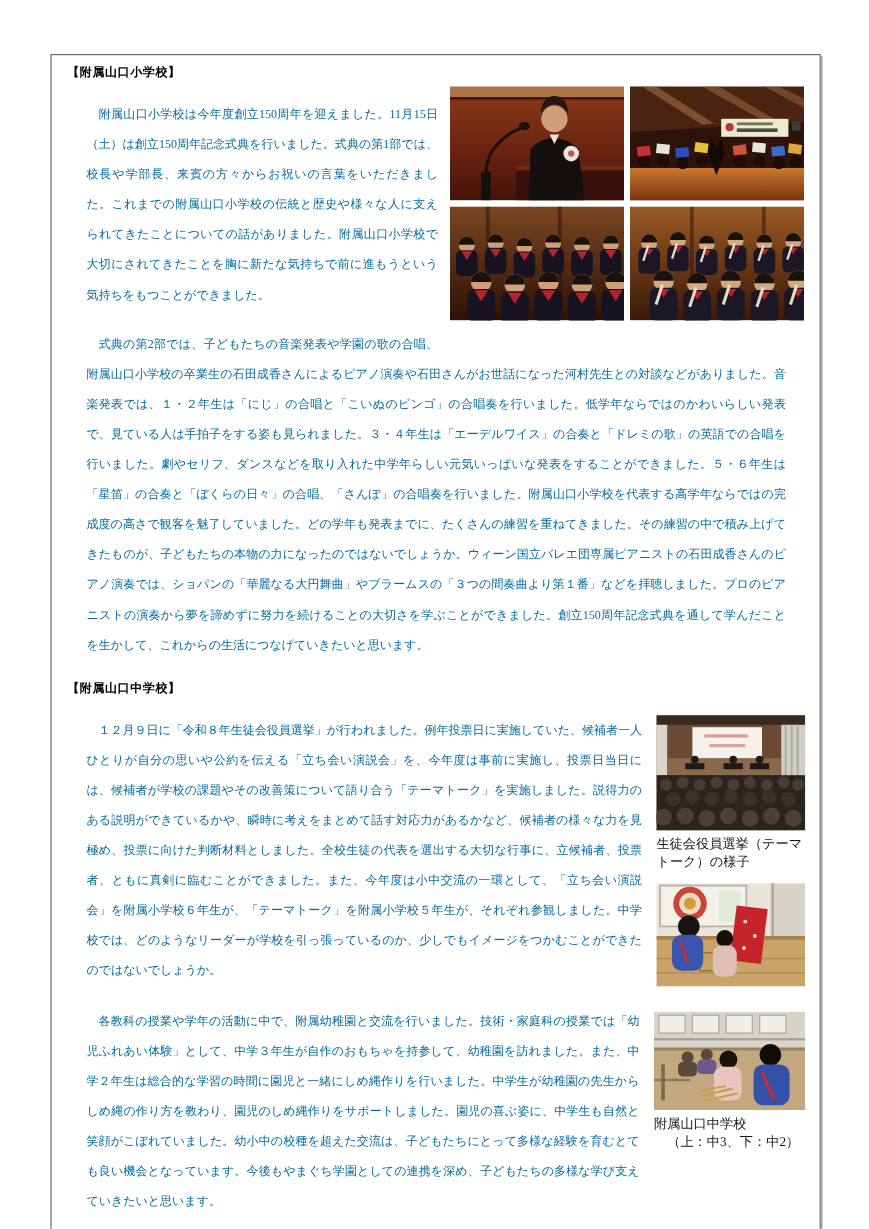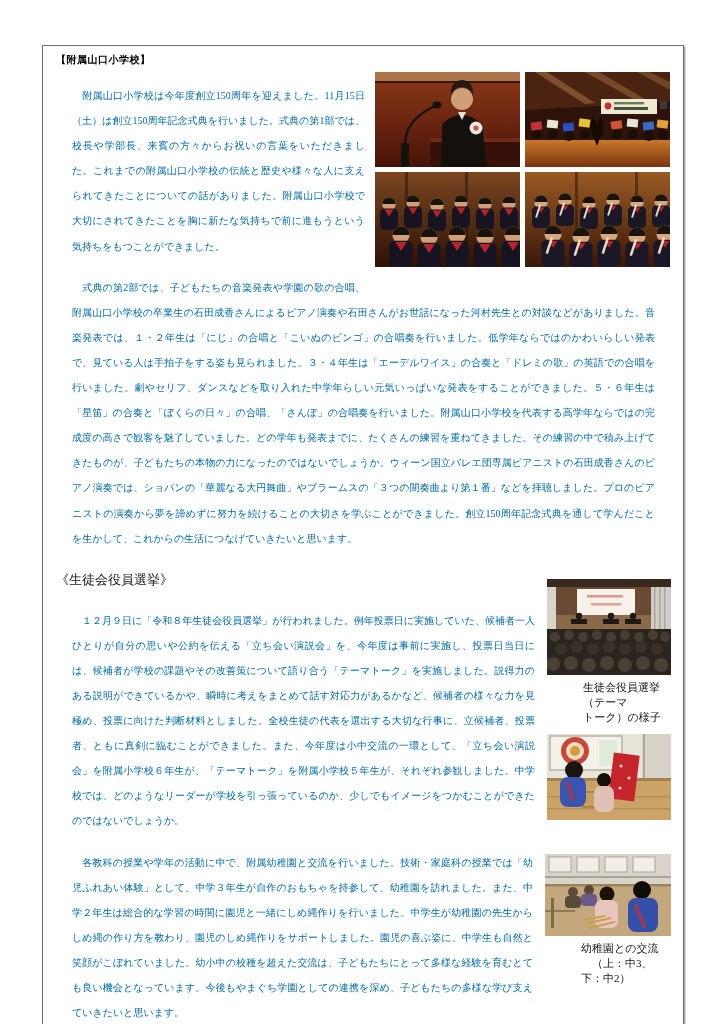--- a/index.html
+++ b/index.html
@@ -34,21 +34,21 @@
   .photo-grid .ph, .float-col .ph{display:block;line-height:0;}
   .photo-grid svg{width:100%;height:100%;display:block;}
   
   .float-col{float:right;margin:0 0 14px 12px;}
   .float-col.a{width:124px;margin-top:12px;}
   .float-col.b{width:126px;margin-top:4px;}
   .float-col svg{width:100%;display:block;}
   .cap{
     font-size:11px;line-height:15px;color:#141414;margin:5px 0 9px 0;
   }
-  .cap span{display:block;margin-left:36px;}
+  .cap span{display:block;}
   .clear{clear:both;}
 </style>
 </head>
 <body>
 
 <div class="doc">
 
   <section>
     <h2 class="sec">【附属山口小学校】</h2>
 
@@ -185,20 +185,21 @@
           <use href="#p4kid" transform="translate(140,62) scale(1.15)"></use>
         </svg>
       </span>
     </div>
 
     <p class="body">　附属山口小学校は今年度創立150周年を迎えました。11月15日（土）は創立150周年記念式典を行いました。式典の第1部では、校長や学部長、来賓の方々からお祝いの言葉をいただきました。これまでの附属山口小学校の伝統と歴史や様々な人に支えられてきたことについての話がありました。附属山口小学校で大切にされてきたことを胸に新たな気持ちで前に進もうという気持ちをもつことができました。</p>
     <p class="body">　式典の第2部では、子どもたちの音楽発表や学園の歌の合唱、附属山口小学校の卒業生の石田成香さんによるピアノ演奏や石田さんがお世話になった河村先生との対談などがありました。音楽発表では、１・２年生は「にじ」の合唱と「こいぬのビンゴ」の合唱奏を行いました。低学年ならではのかわいらしい発表で、見ている人は手拍子をする姿も見られました。３・４年生は「エーデルワイス」の合奏と「ドレミの歌」の英語での合唱を行いました。劇やセリフ、ダンスなどを取り入れた中学年らしい元気いっぱいな発表をすることができました。５・６年生は「星笛」の合奏と「ぼくらの日々」の合唱、「さんぽ」の合唱奏を行いました。附属山口小学校を代表する高学年ならではの完成度の高さで観客を魅了していました。どの学年も発表までに、たくさんの練習を重ねてきました。その練習の中で積み上げてきたものが、子どもたちの本物の力になったのではないでしょうか。ウィーン国立バレエ団専属ピアニストの石田成香さんのピアノ演奏では、ショパンの「華麗なる大円舞曲」やブラームスの「３つの間奏曲より第１番」などを拝聴しました。プロのピアニストの演奏から夢を諦めずに努力を続けることの大切さを学ぶことができました。創立150周年記念式典を通して学んだことを生かして、これからの生活につなげていきたいと思います。</p>
   </section>
 
   <section>
+    <h2 class="sec">【附属山口中学校】</h2>
 
     <div class="float-col a">
 
       <span class="ph">
         <svg viewBox="0 0 124 96" preserveAspectRatio="none">
           <rect width="124" height="96" fill="#6b4a33"></rect>
           <rect width="124" height="8" fill="#3a2a1e"></rect>
           <rect x="0" y="8" width="9" height="42" fill="#d8d4ca"></rect>
           <rect x="104" y="8" width="20" height="44" fill="#cfcdc6"></rect>
           <rect x="107" y="8" width="1.5" height="44" fill="#aba89f"></rect>
@@ -274,21 +275,20 @@
           <rect x="36" y="58" width="20" height="15" fill="#c8a060" stroke="#8a6a3a" stroke-width="1"></rect>
           <circle cx="27" cy="36" r="9" fill="#1a1410"></circle>
           <rect x="13" y="43" width="26" height="30" rx="8" fill="#3a55b0"></rect>
           <path d="M20,48 L26,66" stroke="#c03038" stroke-width="2.4"></path>
           <circle cx="57" cy="46" r="7" fill="#171008"></circle>
           <rect x="47" y="52" width="20" height="26" rx="7" fill="#e0c0b4"></rect>
         </svg>
       </span>
     </div>
 
-    <p class="sub">《生徒会役員選挙》</p>
     <p class="body">　１２月９日に「令和８年生徒会役員選挙」が行われました。例年投票日に実施していた、候補者一人ひとりが自分の思いや公約を伝える「立ち会い演説会」を、今年度は事前に実施し、投票日当日には、候補者が学校の課題やその改善策について語り合う「テーマトーク」を実施しました。説得力のある説明ができているかや、瞬時に考えをまとめて話す対応力があるかなど、候補者の様々な力を見極め、投票に向けた判断材料としました。全校生徒の代表を選出する大切な行事に、立候補者、投票者、ともに真剣に臨むことができました。また、今年度は小中交流の一環として、「立ち会い演説会」を附属小学校６年生が、「テーマトーク」を附属小学校５年生が、それぞれ参観しました。中学校では、どのようなリーダーが学校を引っ張っているのか、少しでもイメージをつかむことができたのではないでしょうか。</p>
 
     <div class="float-col b">
 
       <span class="ph">
         <svg viewBox="0 0 126 82" preserveAspectRatio="none">
           <rect width="126" height="82" fill="#d9d4ca"></rect>
           <g fill="#f1eee7" stroke="#b4b0a6" stroke-width="1.2">
             <rect x="4" y="3" width="22" height="15"></rect>
               <rect x="32" y="3" width="22" height="15"></rect>
@@ -312,21 +312,21 @@
           <g stroke="#c8a050" stroke-width="1.8">
             <path d="M40,70 L66,64"></path>
               <path d="M44,74 L70,68"></path>
               <path d="M38,66 L60,62"></path>
           </g>
           <rect x="0" y="56" width="30" height="2" fill="#8a7a5a"></rect>
           <rect x="6" y="44" width="3" height="30" fill="#7a6a4a"></rect>
         </svg>
       </span>
       <div class="cap">
-        <span>幼稚園との交流</span>
+        <span>附属山口中学校</span>
         <span>　（上：中3、下：中2）</span>
       </div>
     </div>
 
     <p class="body">　各教科の授業や学年の活動に中で、附属幼稚園と交流を行いました。技術・家庭科の授業では「幼児ふれあい体験」として、中学３年生が自作のおもちゃを持参して、幼稚園を訪れました。また、中学２年生は総合的な学習の時間に園児と一緒にしめ縄作りを行いました。中学生が幼稚園の先生からしめ縄の作り方を教わり、園児のしめ縄作りをサポートしました。園児の喜ぶ姿に、中学生も自然と笑顔がこぼれていました。幼小中の校種を超えた交流は、子どもたちにとって多様な経験を育むとても良い機会となっています。今後もやまぐち学園としての連携を深め、子どもたちの多様な学び支えていきたいと思います。</p>
     <div class="clear"></div>
   </section>
 
 </div>
 

